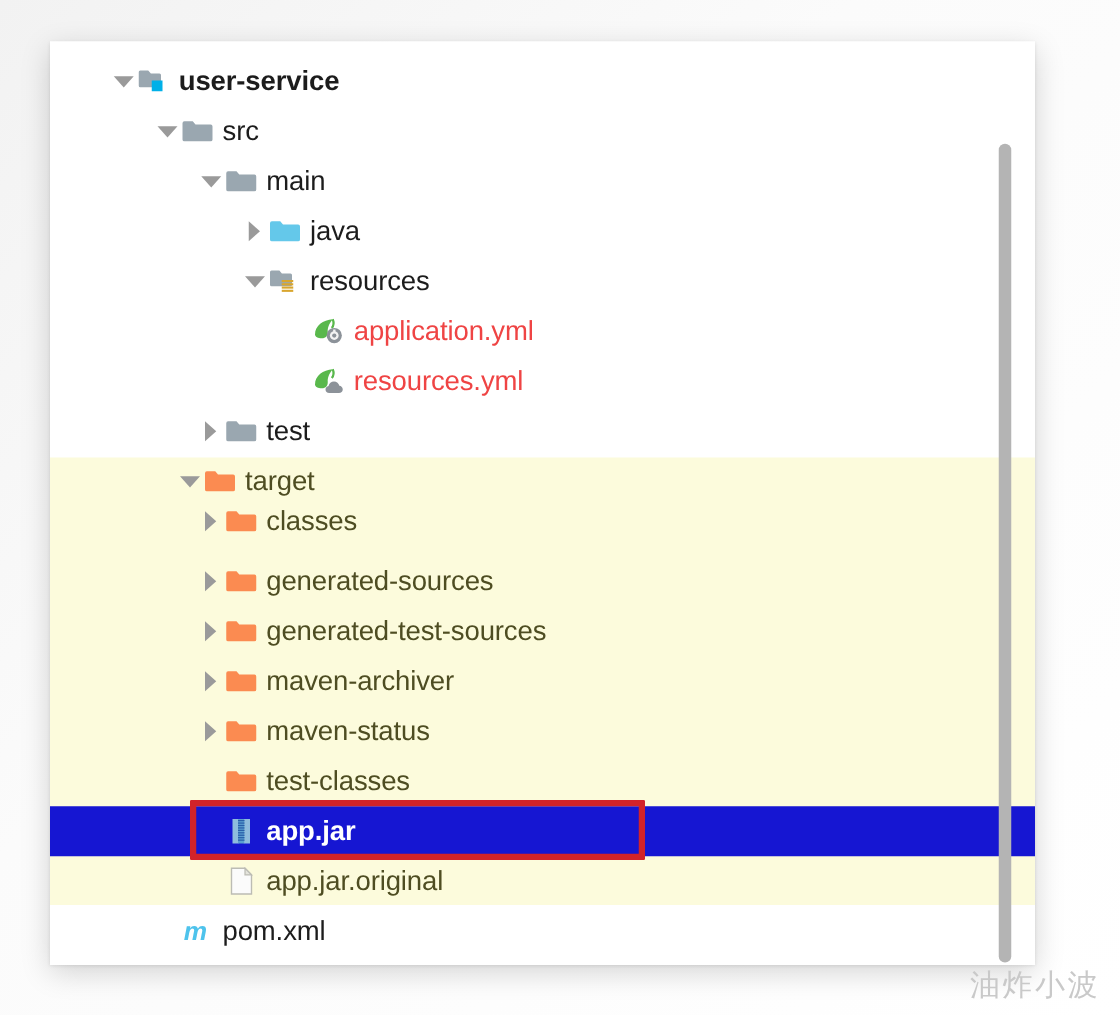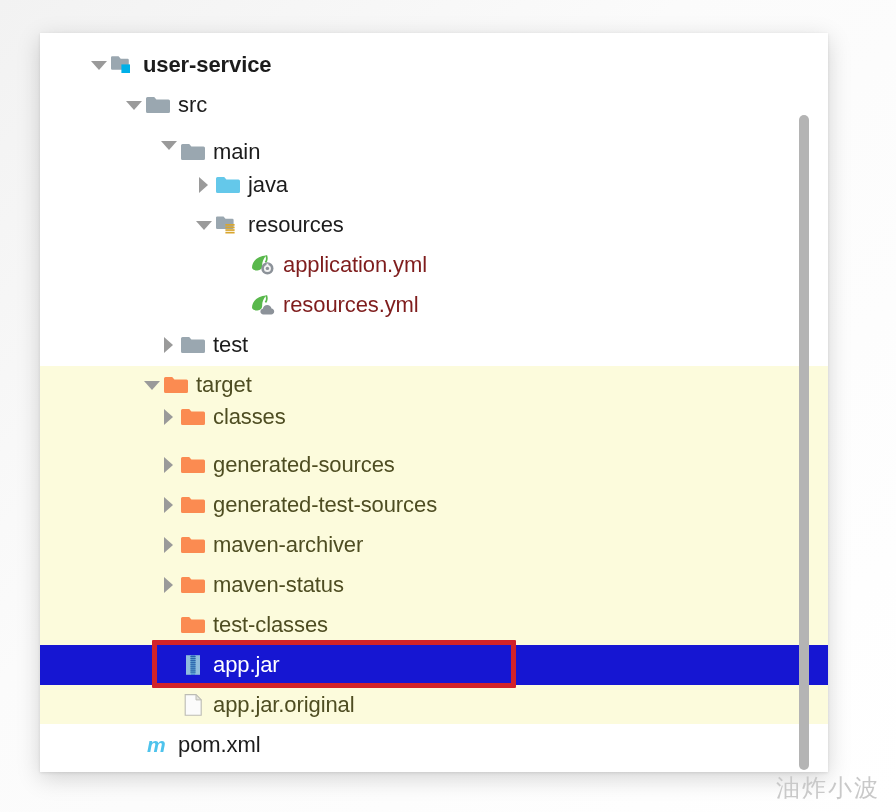--- a/index.html
+++ b/index.html
@@ -90,27 +90,28 @@
   }
   .icon svg { display: block; }
 
   .label {
     font-size: 22px;
     color: #1c1c1c;
     line-height: 26px;
     letter-spacing: -0.1px;
   }
   .label.bold { font-weight: bold; }
-  .label.link { color: #7f1d1d; }
+  .label.link { color: #ef4444; }
   .label.dim  { color: #4e4d22; }
   .label.sel  { color: #ffffff; }
 
   
   .row.selected {
     background: #1616d2;
+    font-weight: bold;
   }
 
   
   #annotation {
     position: absolute;
     left: 112px;            
     top: 607px;             
     width: 364px;
     height: 48px;
     border: 5px solid #d2232a;
@@ -173,21 +174,21 @@
         <div class="row" style="top: 52px;">
           <div style="flex: 0 0 83px;"></div>
           <div class="twisty open"></div>
           <div class="icon">
             <svg width="26" height="26" viewBox="0 0 26 26">
               <path d="M1 6.5 A1.5 1.5 0 0 1 2.5 5 H9.2 L11.4 7.6 H23.5 A1.5 1.5 0 0 1 25 9.1 V19.5 A1.5 1.5 0 0 1 23.5 21 H2.5 A1.5 1.5 0 0 1 1 19.5 Z" fill="#9aa7b0"></path>
             </svg>
           </div>
           <span class="label">src</span>
         </div>
-        <div class="row" style="top: 92px; align-items: flex-end;">
+        <div class="row" style="top: 92px;">
           <div style="flex: 0 0 118px;"></div>
           <div class="twisty open"></div>
           <div class="icon">
             <svg width="26" height="26" viewBox="0 0 26 26">
               <path d="M1 6.5 A1.5 1.5 0 0 1 2.5 5 H9.2 L11.4 7.6 H23.5 A1.5 1.5 0 0 1 25 9.1 V19.5 A1.5 1.5 0 0 1 23.5 21 H2.5 A1.5 1.5 0 0 1 1 19.5 Z" fill="#9aa7b0"></path>
             </svg>
           </div>
           <span class="label">main</span>
         </div>
         <div class="row" style="top: 132px;">

